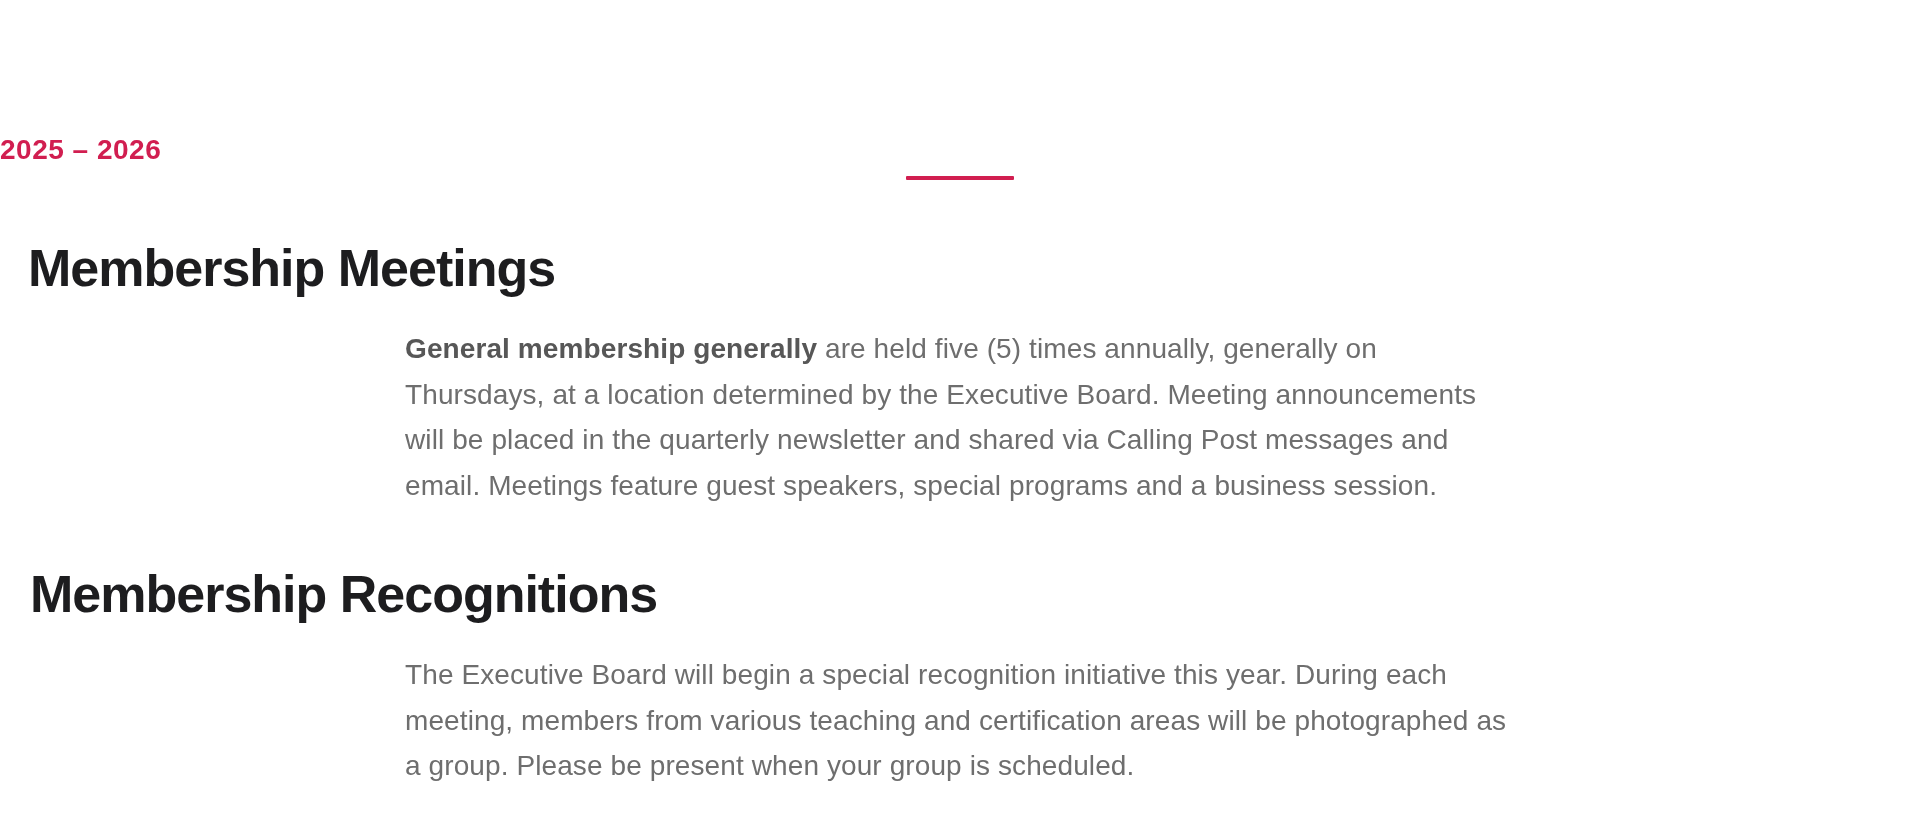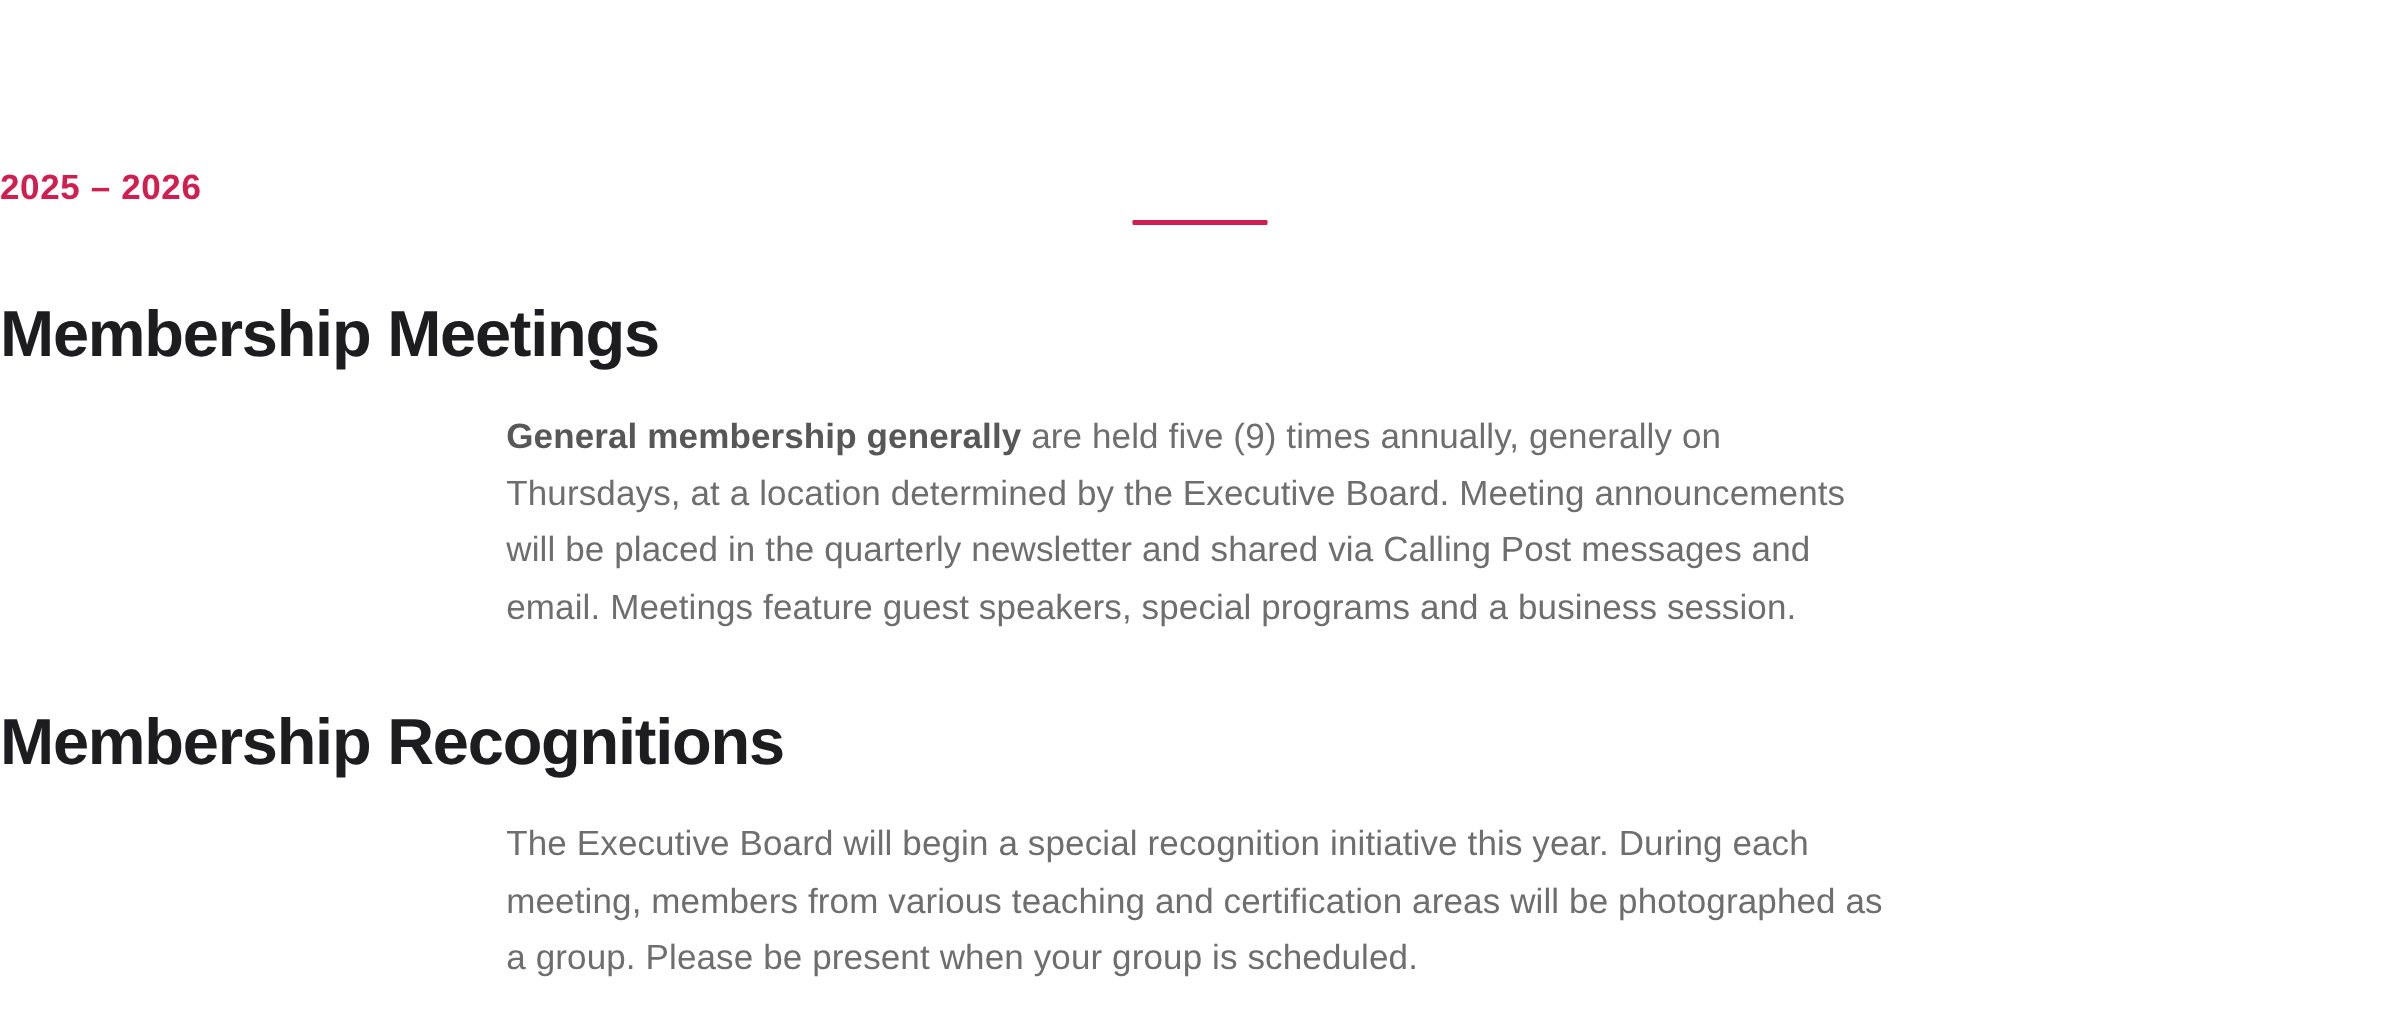--- a/index.html
+++ b/index.html
@@ -40,22 +40,22 @@
     border-radius: 1px;
   }
   .heading {
     margin: 0;
     font-size: 52px;
     font-weight: 700;
     letter-spacing: -1px;
     line-height: 1;
     color: var(--heading-color);
   }
-  .heading-meetings { margin-top: 62px; }
-  .heading-recognitions { margin-top: 60px; }
+  .heading-meetings { margin-top: 62px; padding-left: 28px; }
+  .heading-recognitions { margin-top: 60px; padding-left: 30px; }
   .body-paragraph {
     width: 1110px;
     margin: 32px auto 0;
     font-size: 28px;
     line-height: 45.5px;
     color: var(--body-color);
     letter-spacing: 0.1px;
   }
   .body-paragraph strong {
     color: var(--lead-color);
@@ -66,19 +66,19 @@
 <body>
 
 <main class="section">
 
   <div class="eyebrow">2025 – 2026</div>
 
   <div class="eyebrow-underline"></div>
 
   <h1 class="heading heading-meetings">Membership Meetings</h1>
 
-  <p class="body-paragraph"><strong>General membership generally</strong><span> are held five (9) times annually, generally on Thursdays, at a location determined by the Executive Board. Meeting announcements will be placed in the quarterly newsletter and shared via Calling Post messages and email. Meetings feature guest speakers, special programs and a business session.</span></p>
+  <p class="body-paragraph"><strong>General membership generally</strong><span> are held five (5) times annually, generally on Thursdays, at a location determined by the Executive Board. Meeting announcements will be placed in the quarterly newsletter and shared via Calling Post messages and email. Meetings feature guest speakers, special programs and a business session.</span></p>
 
   <h2 class="heading heading-recognitions">Membership Recognitions</h2>
 
   <p class="body-paragraph">The Executive Board will begin a special recognition initiative this year. During each meeting, members from various teaching and certification areas will be photographed as a group. Please be present when your group is scheduled.</p>
 
 </main>
 
 </body></html>

